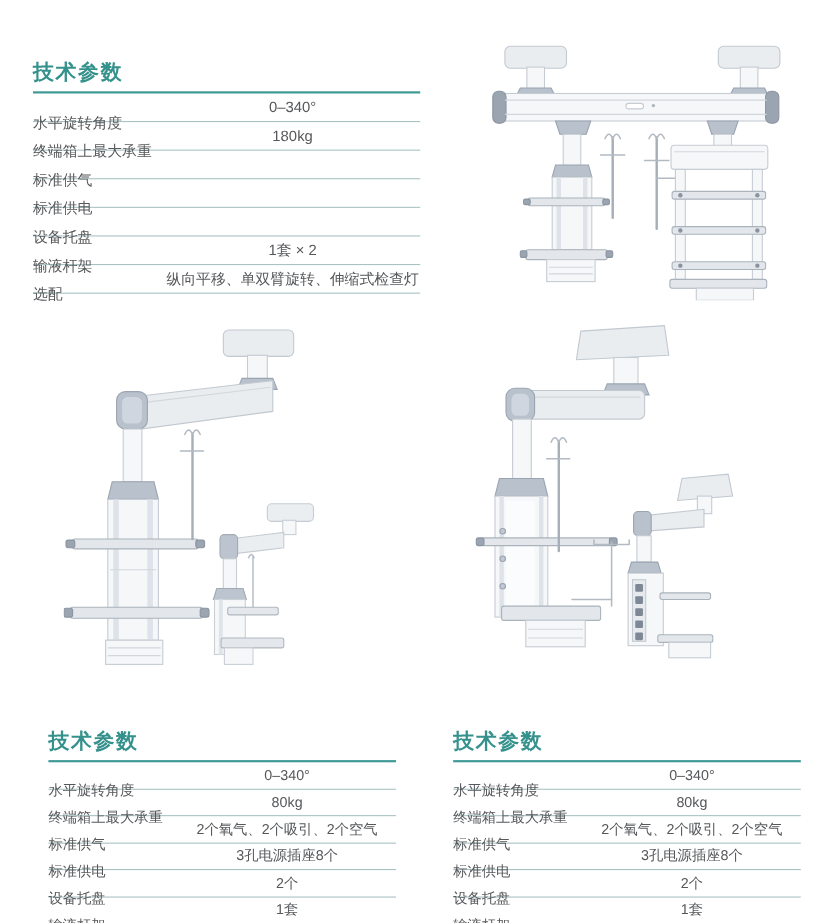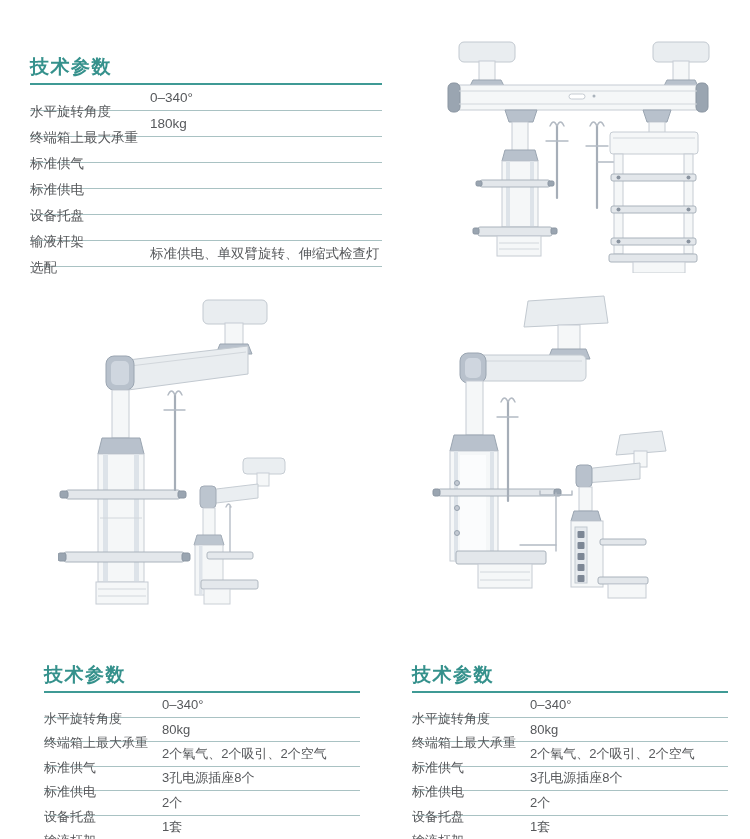--- a/index.html
+++ b/index.html
@@ -22,21 +22,21 @@
   }
   .spec-row {
     display:flex; align-items:center;
     border-bottom:1px solid #a9c2c3;
     color:#56585b; font-size:13.5px; white-space:nowrap;
   }
   .t1 .spec-row { height:26px; }
   .t2 .spec-row, .t3 .spec-row { height:24.5px; font-size:13px; }
   .spec-row .label { flex:0 0 120px;margin-top:28px; }
   .t2 .spec-row .label, .t3 .spec-row .label { flex:0 0 118px; }
-  .spec-row .value { flex:1; }
+  .spec-row .value { flex:1;text-align:center; }
 
   .t1 { left:30px;  top:57px;  width:352px; }
   .t2 { left:44px;  top:665px; width:316px; }
   .t3 { left:412px; top:665px; width:316px; }
 
   
   figure.product { position:absolute; }
   .p1 { left:435px; top:28px;  width:285px; height:245px; }
   .p2 { left:58px;  top:294px; width:230px; height:322px; }
   .p3 { left:428px; top:293px; width:240px; height:322px; }
@@ -74,24 +74,25 @@
       <span class="label">标准供气</span>
     </div>
     <div class="spec-row">
       <span class="label">标准供电</span>
     </div>
     <div class="spec-row">
       <span class="label">设备托盘</span>
     </div>
     <div class="spec-row">
       <span class="label">输液杆架</span>
+      <span class="value">1套 × 2</span>
     </div>
     <div class="spec-row">
       <span class="label">选配</span>
-      <span class="value">标准供电、单双臂旋转、伸缩式检查灯</span>
+      <span class="value">纵向平移、单双臂旋转、伸缩式检查灯</span>
     </div>
   </section>
 
   <figure class="product p1">
     <svg viewBox="0 0 285 245" width="285" height="245">
 
       <g>
         <rect class="eq-light" x="24" y="14" width="56" height="20" rx="5"></rect>
         <rect class="eq-light" x="218" y="14" width="56" height="20" rx="5"></rect>
         <rect class="eq-body" x="44" y="33" width="16" height="20"></rect>

